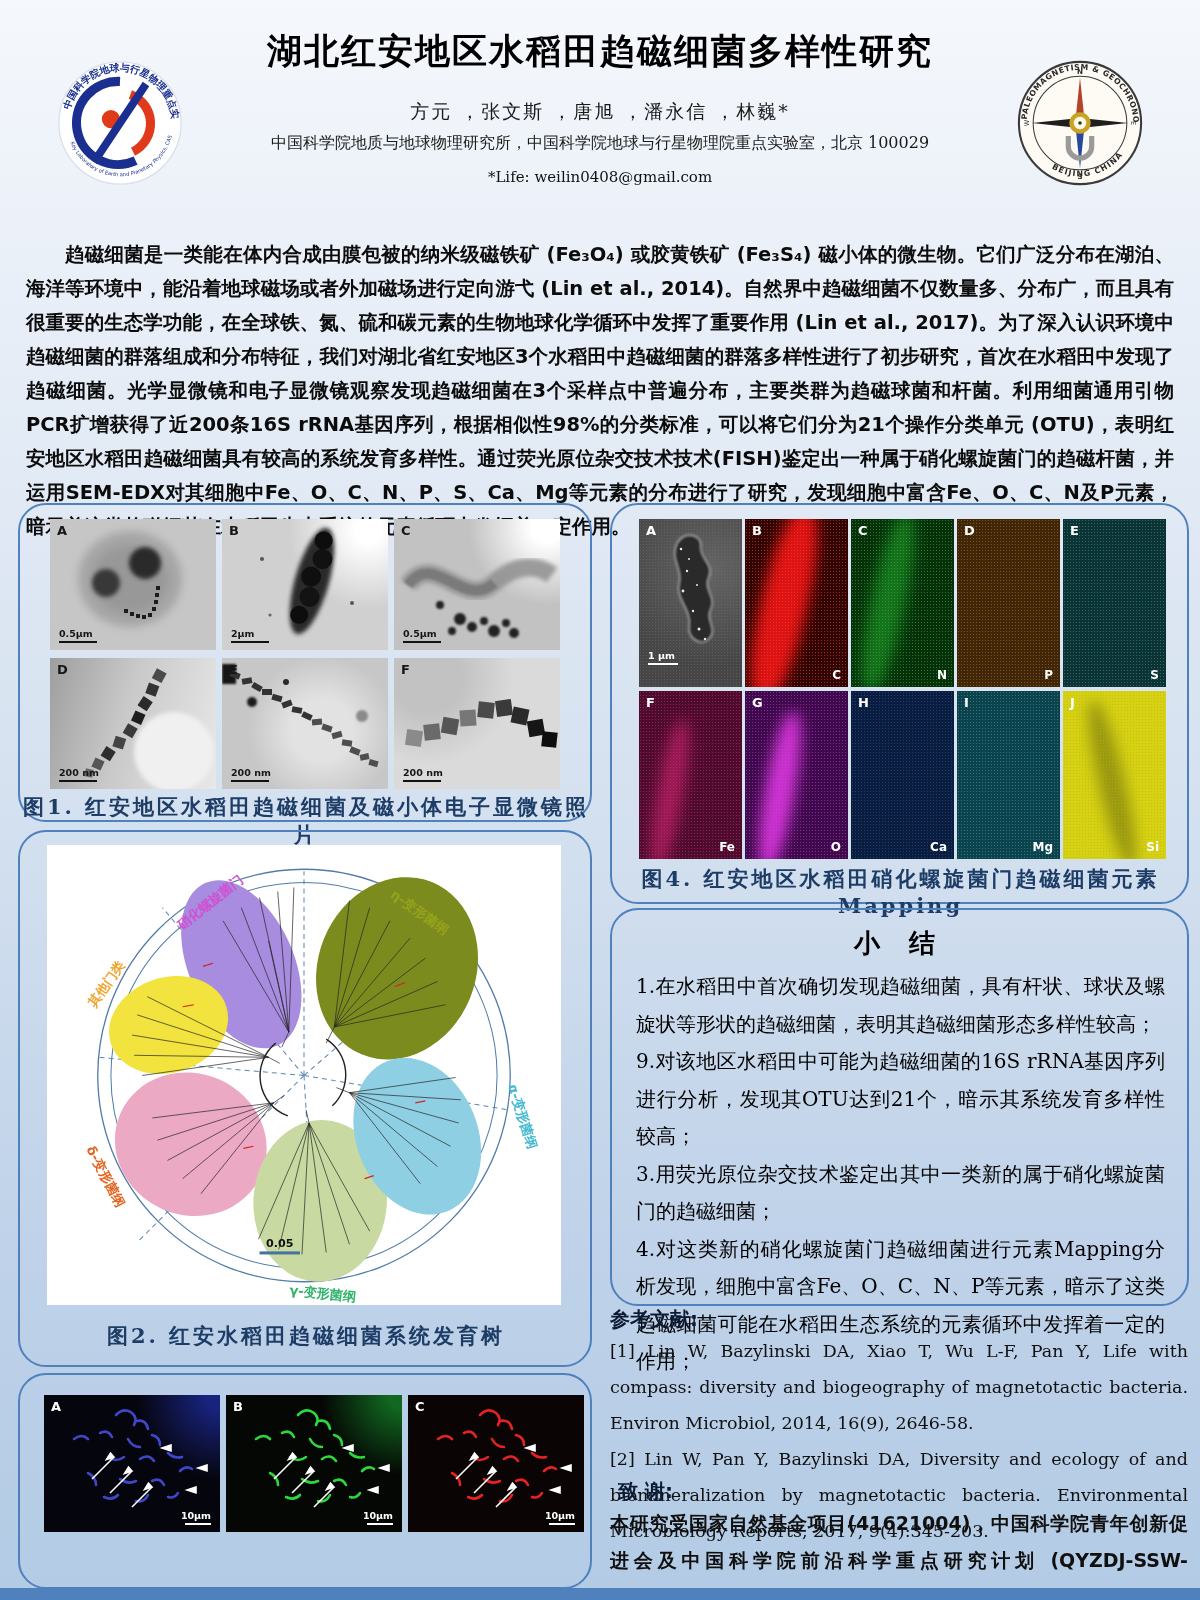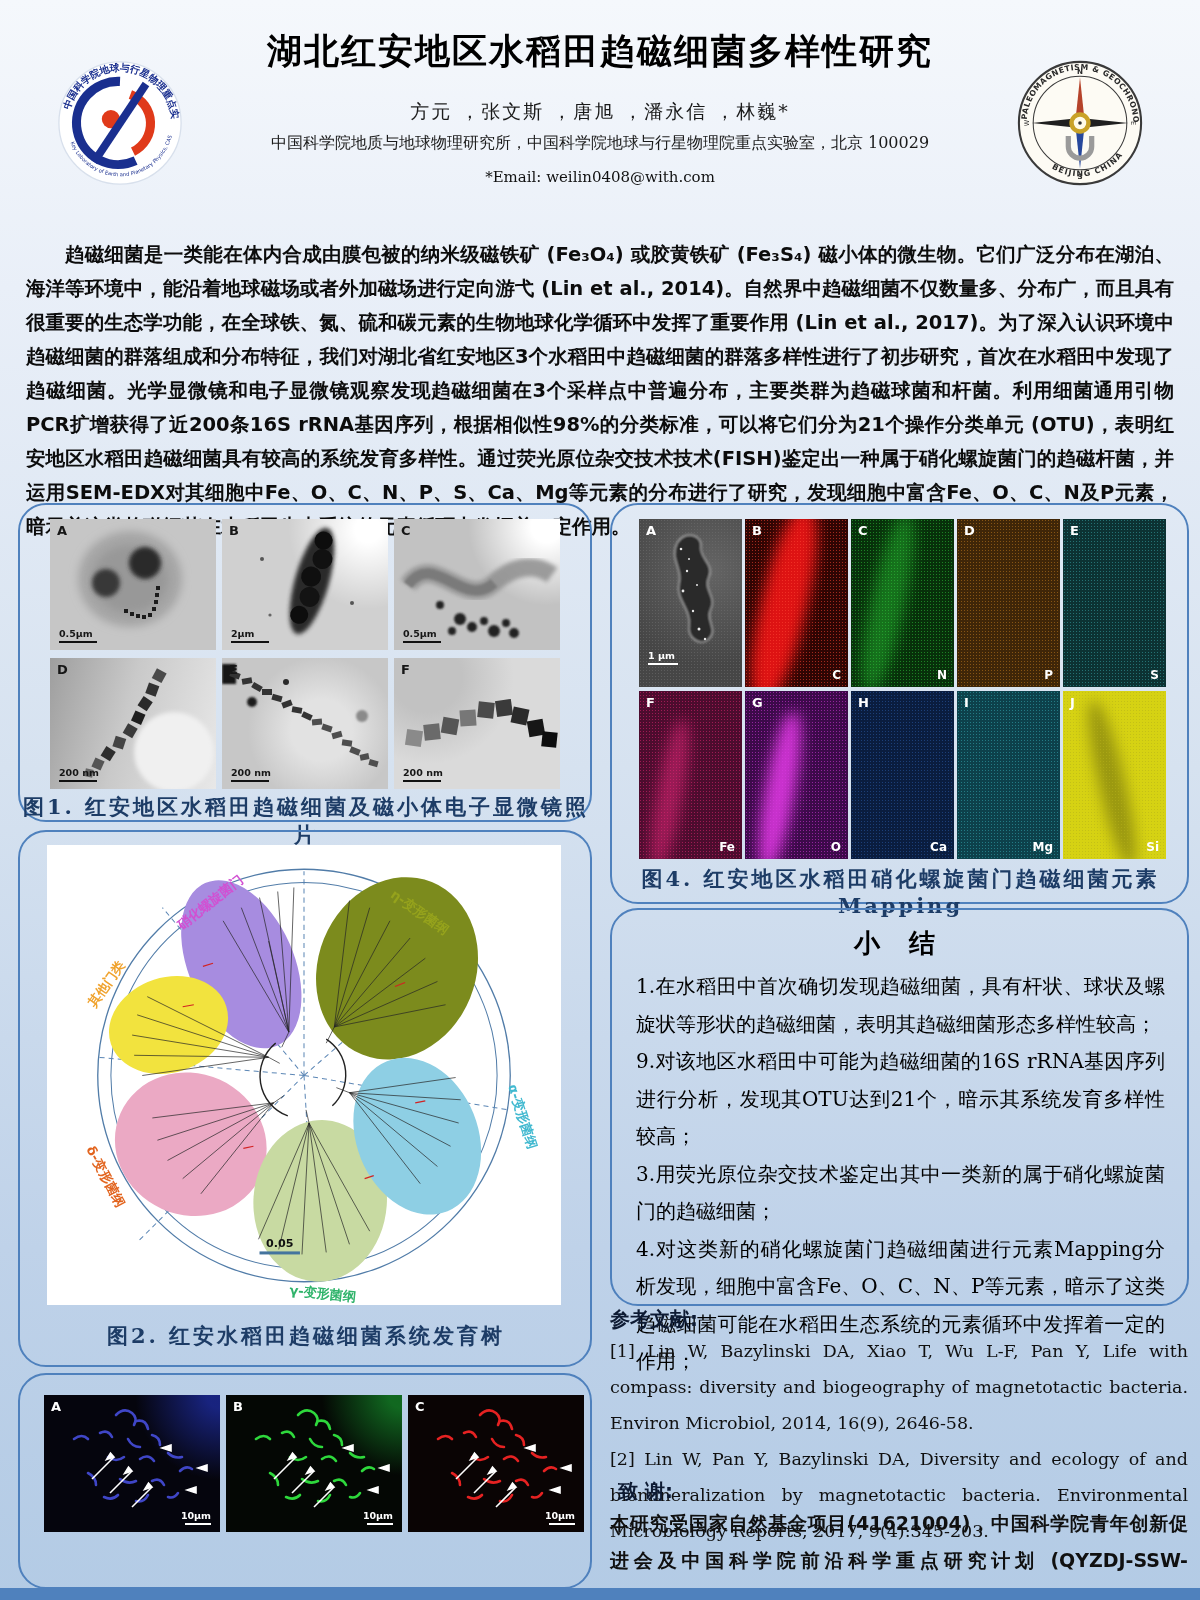--- a/index.html
+++ b/index.html
@@ -121,21 +121,21 @@
       <text x="50" y="12.5" font-size="5.5" fill="#2a2a2a" text-anchor="middle" font-weight="700">N</text>
       <text x="50" y="93" font-size="5.5" fill="#2a2a2a" text-anchor="middle" font-weight="700">S</text>
       <text x="91" y="52" font-size="5" fill="#2a2a2a" text-anchor="middle" transform="rotate(90 91 50)">E</text>
       <text x="9" y="52" font-size="5" fill="#2a2a2a" text-anchor="middle" transform="rotate(-90 9 50)">W</text>
     </svg>
   </div>
 
   <div class="abs title">湖北红安地区水稻田趋磁细菌多样性研究</div>
   <div class="abs authors">方元 ，张文斯 ，唐旭 ，潘永信 ，林巍*</div>
   <div class="abs affil">中国科学院地质与地球物理研究所，中国科学院地球与行星物理院重点实验室，北京 100029</div>
-  <div class="abs email">*Email: weilin0408@with.com</div>
+  <div class="abs email">*Life: weilin0408@gmail.com</div>
 
   <div class="abs abstract">趋磁细菌是一类能在体内合成由膜包被的纳米级磁铁矿 (Fe₃O₄) 或胶黄铁矿 (Fe₃S₄) 磁小体的微生物。它们广泛分布在湖泊、海洋等环境中，能沿着地球磁场或者外加磁场进行定向游弋 (Lin et al., 2014)。自然界中趋磁细菌不仅数量多、分布广，而且具有很重要的生态学功能，在全球铁、氮、硫和碳元素的生物地球化学循环中发挥了重要作用 (Lin et al., 2017)。为了深入认识环境中趋磁细菌的群落组成和分布特征，我们对湖北省红安地区3个水稻田中趋磁细菌的群落多样性进行了初步研究，首次在水稻田中发现了趋磁细菌。光学显微镜和电子显微镜观察发现趋磁细菌在3个采样点中普遍分布，主要类群为趋磁球菌和杆菌。利用细菌通用引物PCR扩增获得了近200条16S rRNA基因序列，根据相似性98%的分类标准，可以将它们分为21个操作分类单元 (OTU)，表明红安地区水稻田趋磁细菌具有较高的系统发育多样性。通过荧光原位杂交技术技术(FISH)鉴定出一种属于硝化螺旋菌门的趋磁杆菌，并运用SEM-EDX对其细胞中Fe、O、C、N、P、S、Ca、Mg等元素的分布进行了研究，发现细胞中富含Fe、O、C、N及P元素，暗示着这类趋磁细菌在水稻田生态系统的元素循环中发挥着一定作用。</div>
 
   <div class="card" style="left:18px;top:503px;width:570px;height:315px;">
     <div class="fp fa" style="left:30px;top:14px;">
       <svg viewBox="0 0 166 131">
         <ellipse cx="80" cy="60" rx="52" ry="48" fill="#a6a6a6" filter="url(#b4)"></ellipse>
         <ellipse cx="80" cy="60" rx="38" ry="34" fill="#989898" filter="url(#b4)"></ellipse>
         <circle cx="95" cy="44" r="16" fill="#2c2c2c" filter="url(#b2)"></circle>
         <circle cx="56" cy="64" r="14" fill="#383838" filter="url(#b2)"></circle>

